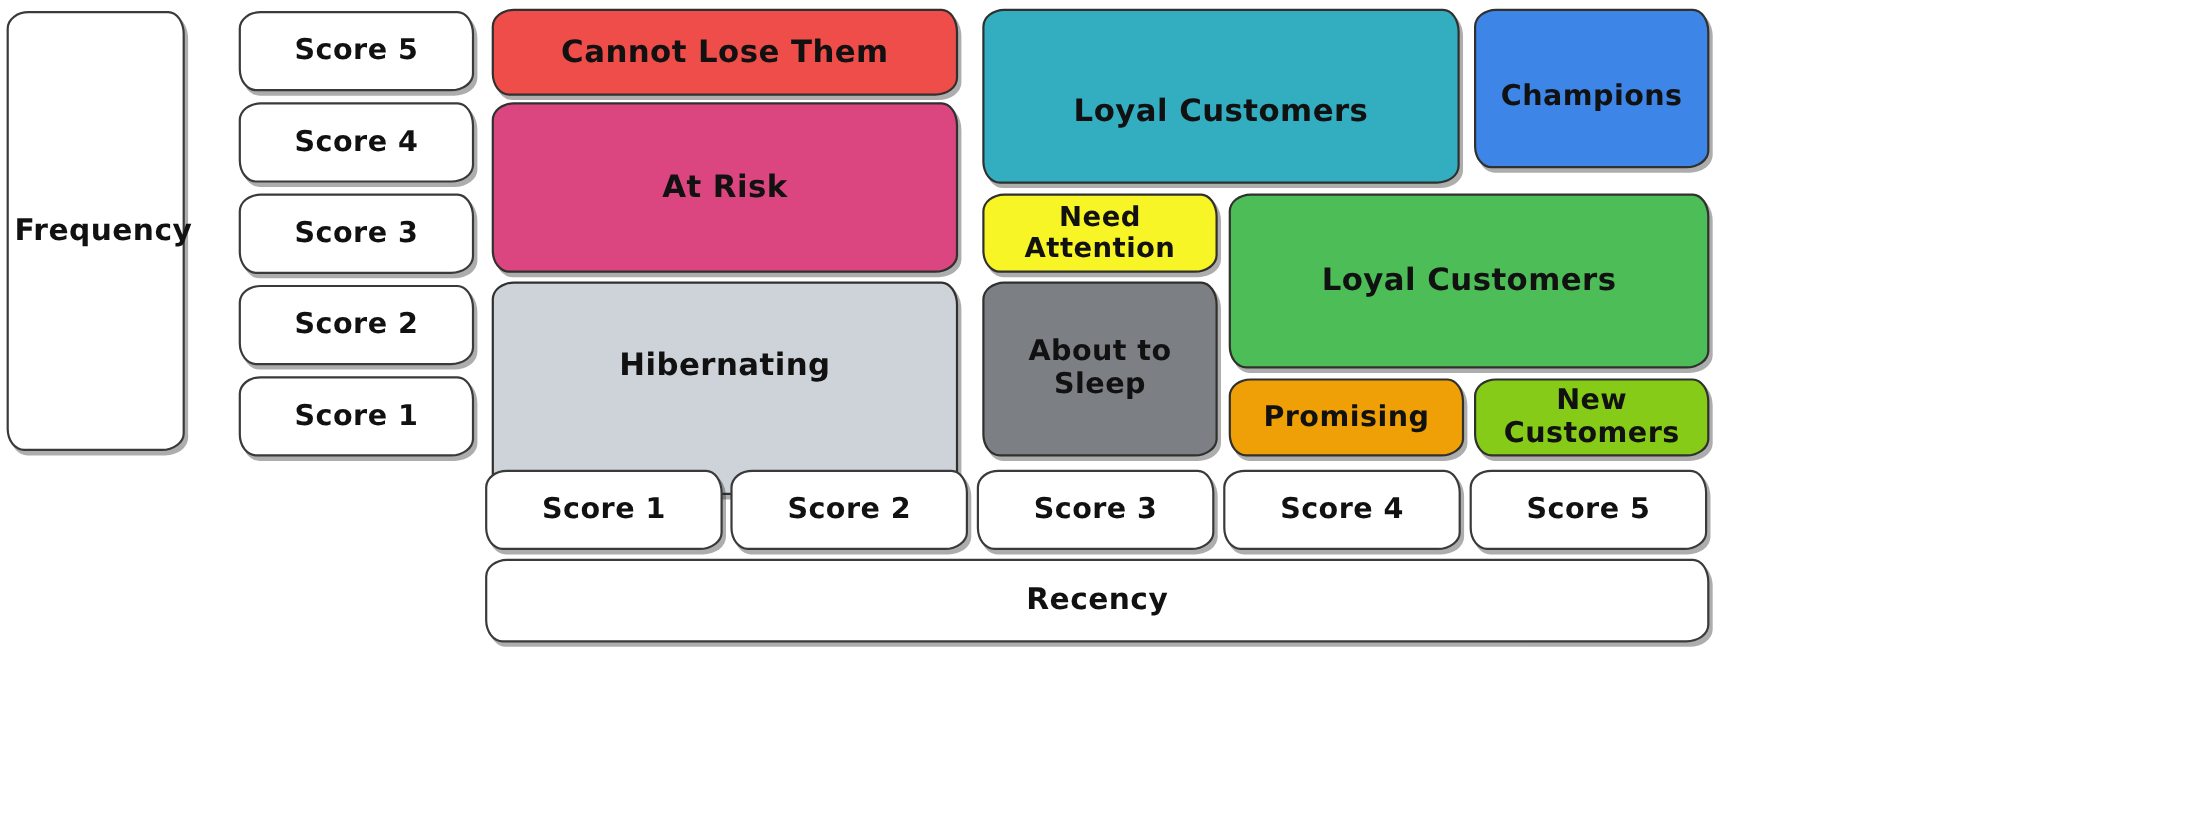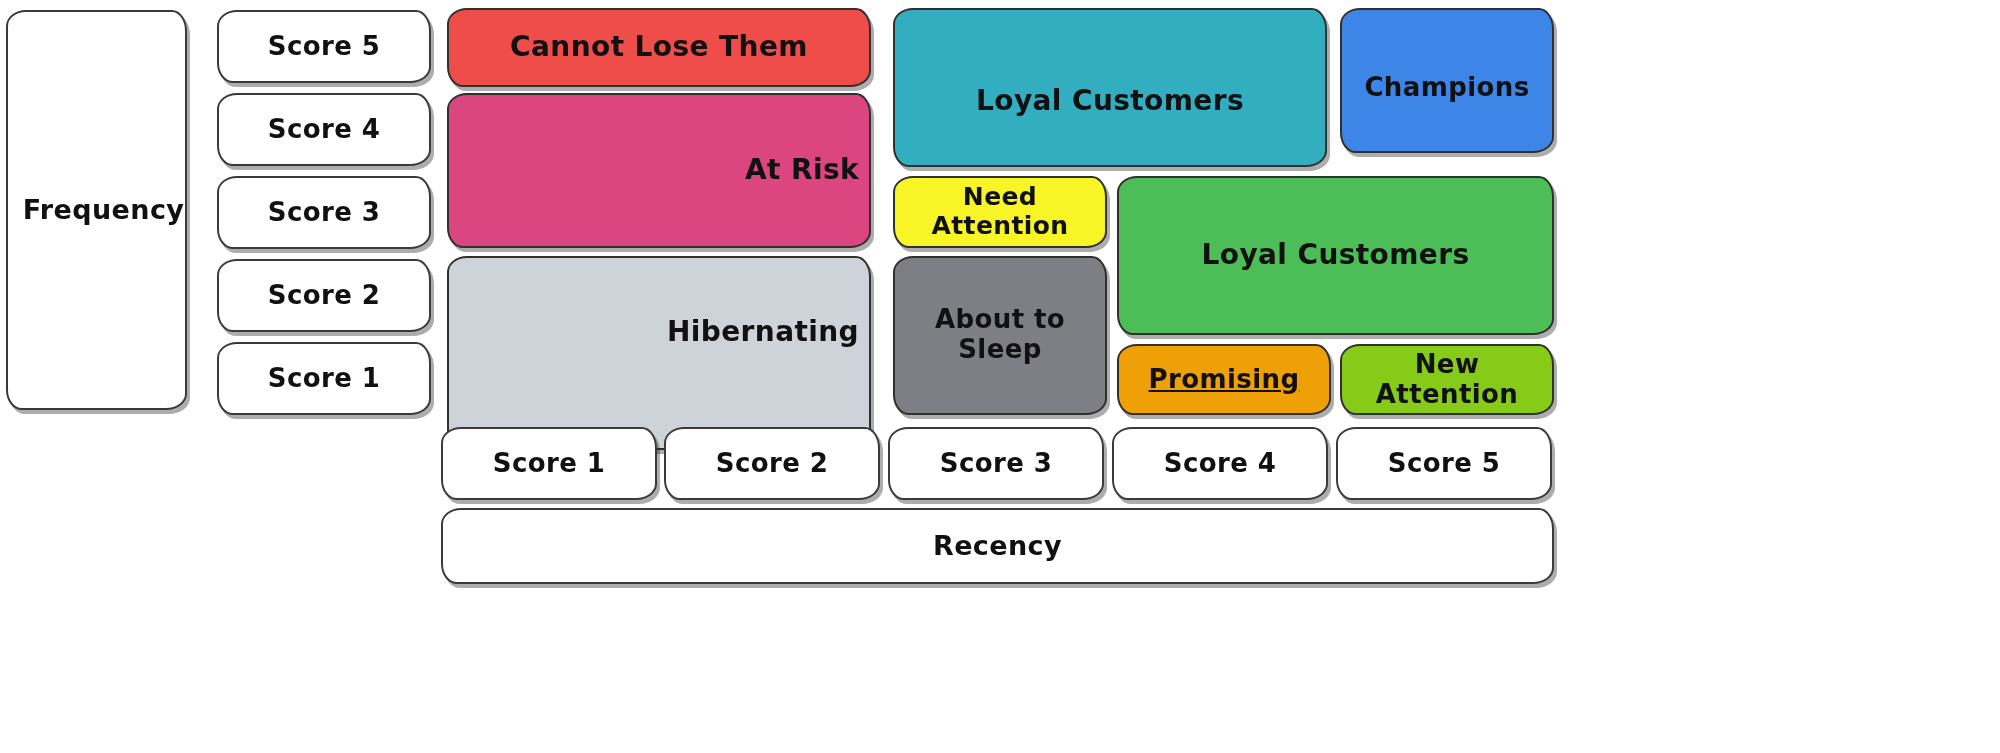--- a/index.html
+++ b/index.html
@@ -61,21 +61,21 @@
 
   
   .align-top    { align-items: flex-start; padding-top: 14px; }
   .align-bottom { align-items: flex-end;   padding-bottom: 16px; }
 </style>
 </head>
 <body>
 
 <div id="canvas">
 
-  <div class="box plain t-axis" style="left:6px; top:10px; width:181px; height:400px;padding-left:24px;">
+  <div class="box plain t-axis" style="left:6px; top:10px; width:162px; height:400px;padding-left:24px;">
     <span>Frequency</span>
   </div>
 
   <div class="box plain t-score" style="left:217px; top:10px; width:214px; height:73px;">
     <span>Score 5</span>
   </div>
 
   <div class="box plain t-score" style="left:217px; top:93px; width:214px; height:73px;">
     <span>Score 4</span>
   </div>
@@ -89,25 +89,25 @@
   </div>
 
   <div class="box plain t-score" style="left:217px; top:342px; width:214px; height:73px;">
     <span>Score 1</span>
   </div>
 
   <div class="box seg t-seg-lg" style="left:447px; top:8px; width:424px; height:79px; background:#ef4d4a;">
     <span>Cannot Lose Them</span>
   </div>
 
-  <div class="box seg t-seg-lg" style="left:447px; top:93px; width:424px; height:155px; background:#dc4680;justify-content:flex-end;">
+  <div class="box seg t-seg-lg" style="left:447px; top:93px; width:424px; height:155px; background:#dc4680;">
     <span>At Risk</span>
   </div>
 
-  <div class="box seg t-seg-lg align-top" style="left:447px; top:256px; width:424px; height:194px; background:#ced3da; padding-top:58px;justify-content:flex-end;">
+  <div class="box seg t-seg-lg align-top" style="left:447px; top:256px; width:424px; height:194px; background:#ced3da; padding-top:58px;">
     <span>Hibernating</span>
   </div>
 
   <div class="box seg t-seg-lg align-bottom" style="left:893px; top:8px; width:434px; height:159px; background:#33aec1; padding-bottom:48px;">
     <span>Loyal Customers</span>
   </div>
 
   <div class="box seg t-seg-md align-bottom" style="left:1340px; top:8px; width:214px; height:145px; background:#3d86e8; padding-bottom:48px;">
     <span>Champions</span>
   </div>
@@ -117,26 +117,26 @@
   </div>
 
   <div class="box seg t-seg-lg" style="left:1117px; top:176px; width:437px; height:159px; background:#4cbd57;">
     <span>Loyal Customers</span>
   </div>
 
   <div class="box seg t-seg-md align-bottom" style="left:893px; top:256px; width:214px; height:159px; background:#7c8085; padding-bottom:48px;">
     <span>About to Sleep</span>
   </div>
 
-  <div class="box seg t-seg-md" style="left:1117px; top:344px; width:214px; height:71px; background:#f0a007;text-decoration:underline;">
+  <div class="box seg t-seg-md" style="left:1117px; top:344px; width:214px; height:71px; background:#f0a007;">
     <span>Promising</span>
   </div>
 
   <div class="box seg t-seg-md" style="left:1340px; top:344px; width:214px; height:71px; background:#85cb18;">
-    <span>New Attention</span>
+    <span>New Customers</span>
   </div>
 
   <div class="box plain t-score" style="left:441px; top:427px; width:216px; height:73px;">
     <span>Score 1</span>
   </div>
 
   <div class="box plain t-score" style="left:664px; top:427px; width:216px; height:73px;">
     <span>Score 2</span>
   </div>
 

